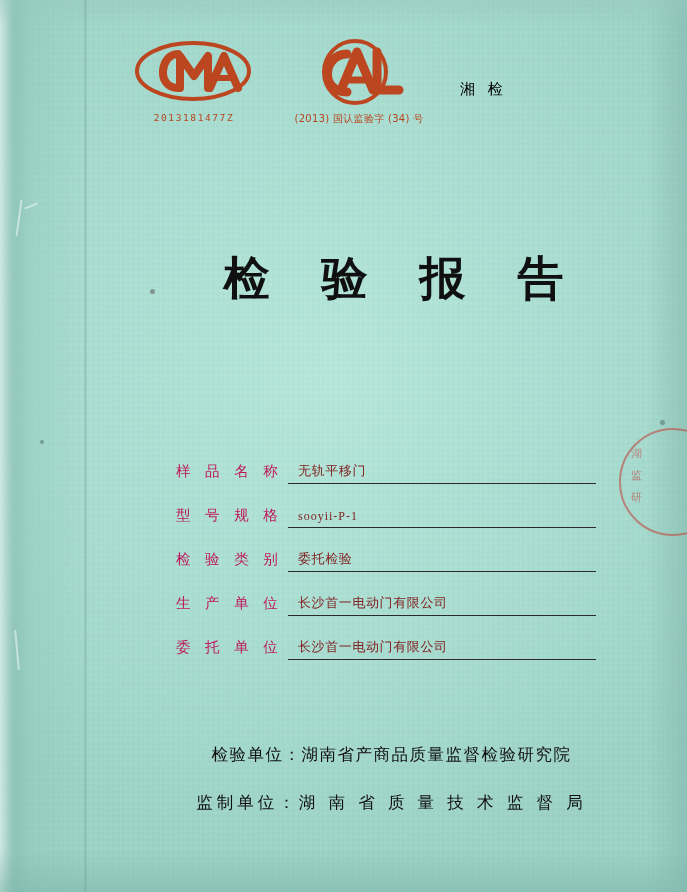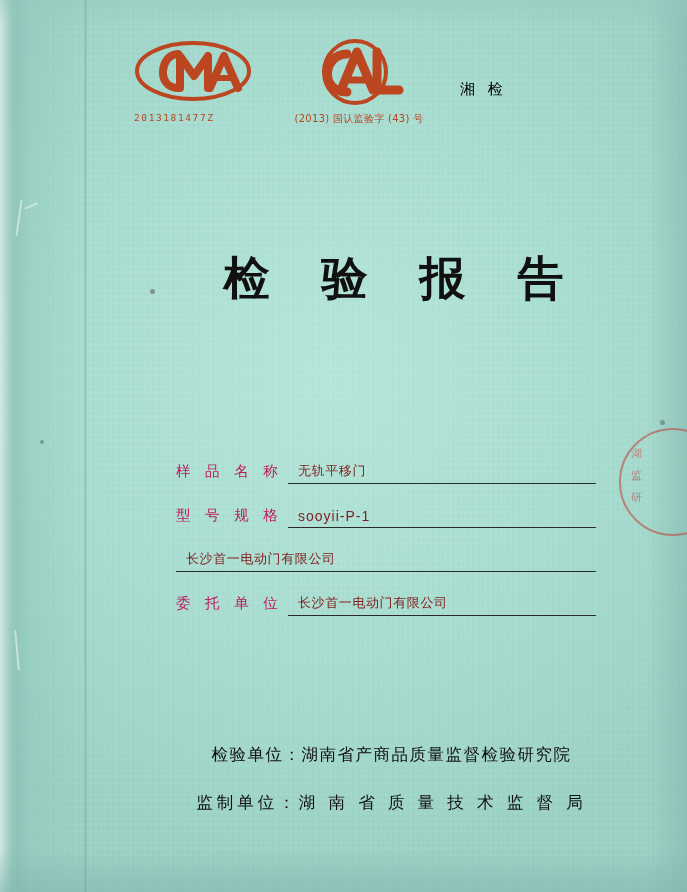--- a/index.html
+++ b/index.html
@@ -80,20 +80,21 @@
     top: 40px;
     width: 118px;
     height: 62px;
   }
   .cma-mark svg, .cal-mark svg { display: block; }
   .cma-code {
     position: absolute;
     left: 46px;
     top: 112px;
     width: 120px;
+    text-align: center;
     font-family: "DejaVu Sans Mono", monospace;
     font-size: 9.5px;
     letter-spacing: 1.6px;
     color: #b8441f;
   }
   .cal-mark {
     position: absolute;
     left: 215px;
     top: 38px;
     width: 104px;
@@ -178,22 +179,22 @@
   .field-value {
     flex: 1;
     border-bottom: 1.1px solid #2a2a2a;
     font-size: 13px;
     color: #7f1d1d;
     padding: 0 0 3px 10px;
     letter-spacing: 0.6px;
     white-space: nowrap;
   }
   .field-value.mono {
-    font-family: Liberation Sans, sans-serif;
-    font-size: 14px;
+    font-family: Liberation Serif, serif;
+    font-size: 12px;
     letter-spacing: 1px;
   }
   
   .footer {
     position: absolute;
     left: 8px;
     right: 0;
     bottom: 52px;
   }
   .footer-line {
@@ -277,39 +278,44 @@
 
     <div class="cal-mark">
       <svg viewBox="0 0 104 68" width="104" height="68">
         <circle cx="52" cy="34" r="31" fill="none" stroke="#bb4620" stroke-width="4"></circle>
         <path d="M44 16 C 20 16, 16 54, 44 54" fill="none" stroke="#bb4620" stroke-width="9" stroke-linecap="round"></path>
         <path d="M38 52 L54 14 L70 52" fill="none" stroke="#bb4620" stroke-width="9" stroke-linejoin="round" stroke-linecap="round"></path>
         <path d="M44 42 L64 42" fill="none" stroke="#bb4620" stroke-width="7"></path>
         <path d="M74 14 L74 52 L96 52" fill="none" stroke="#bb4620" stroke-width="9" stroke-linejoin="round" stroke-linecap="round"></path>
       </svg>
     </div>
-    <div class="cal-code">(2013) 国认监验字 (43) 号</div>
+    <div class="cal-code">(2013) 国认监验字 (34) 号</div>
 
     <div class="report-no">
       <div class="label">湘 检</div>
     </div>
 
     <div class="doc-title">检 验 报 告</div>
     <div class="title-dot"></div>
 
     <div class="fields">
       <div class="field-row">
         <div class="field-label">样 品 名 称</div>
         <div class="field-value">无轨平移门</div>
       </div>
       <div class="field-row">
         <div class="field-label">型 号 规 格</div>
         <div class="field-value mono">sooyii-P-1</div>
       </div>
       <div class="field-row">
+        <div class="field-label">检 验 类 别</div>
+        <div class="field-value">委托检验</div>
+      </div>
+      <div class="field-row">
+        <div class="field-label">生 产 单 位</div>
         <div class="field-value">长沙首一电动门有限公司</div>
       </div>
       <div class="field-row">
         <div class="field-label">委 托 单 位</div>
         <div class="field-value">长沙首一电动门有限公司</div>
       </div>
     </div>
 
     <div class="stamp">
       <span class="s1">湖</span>

